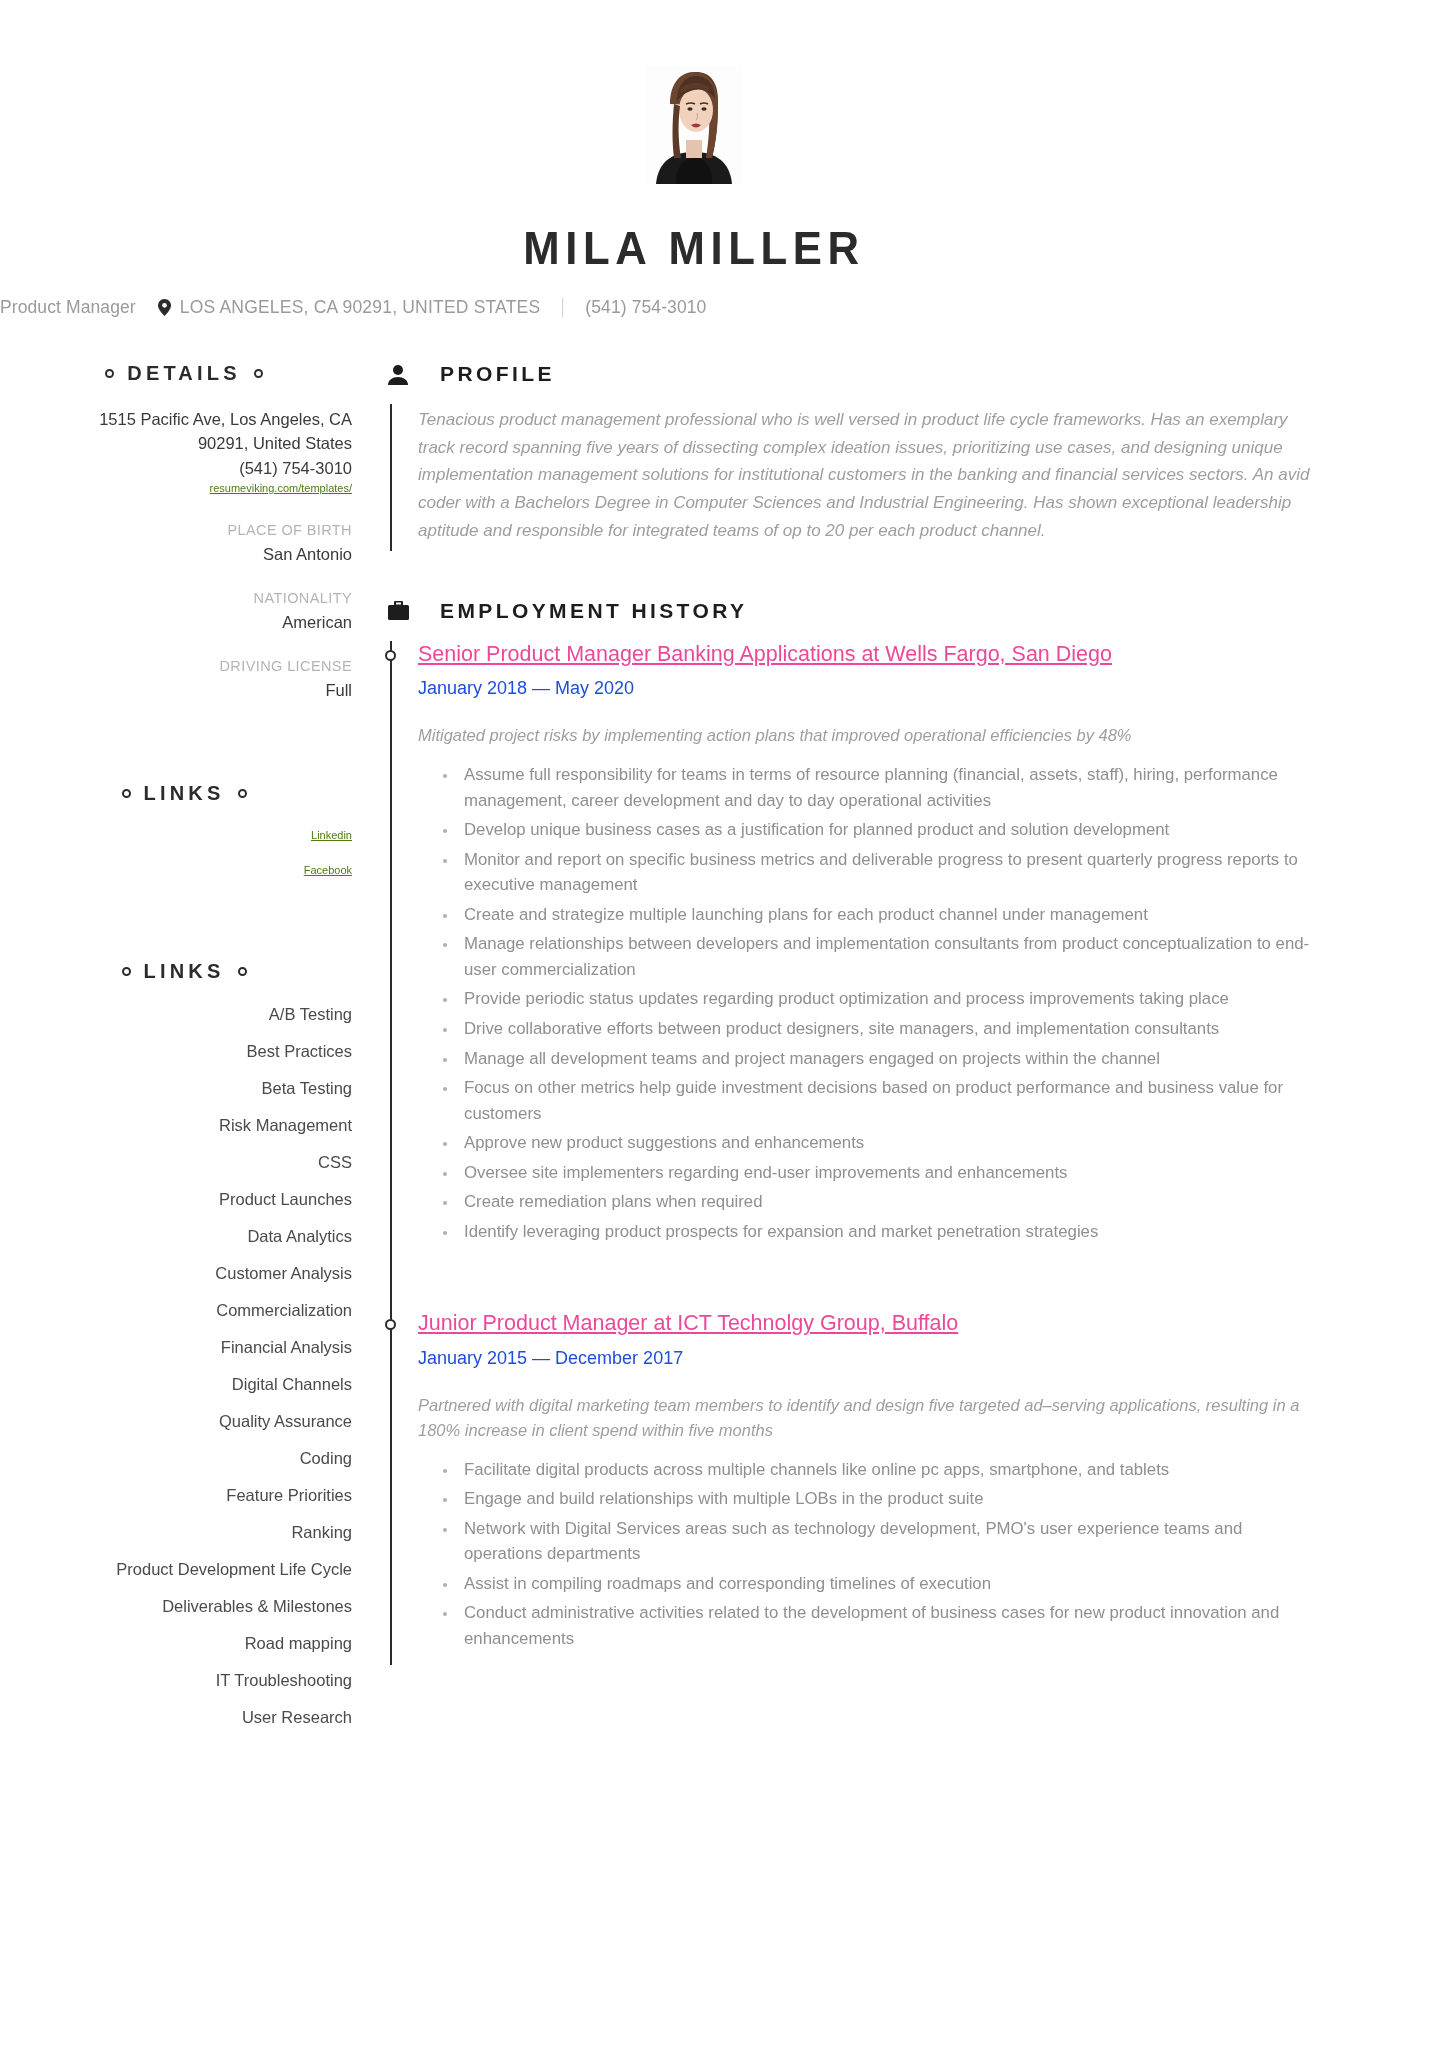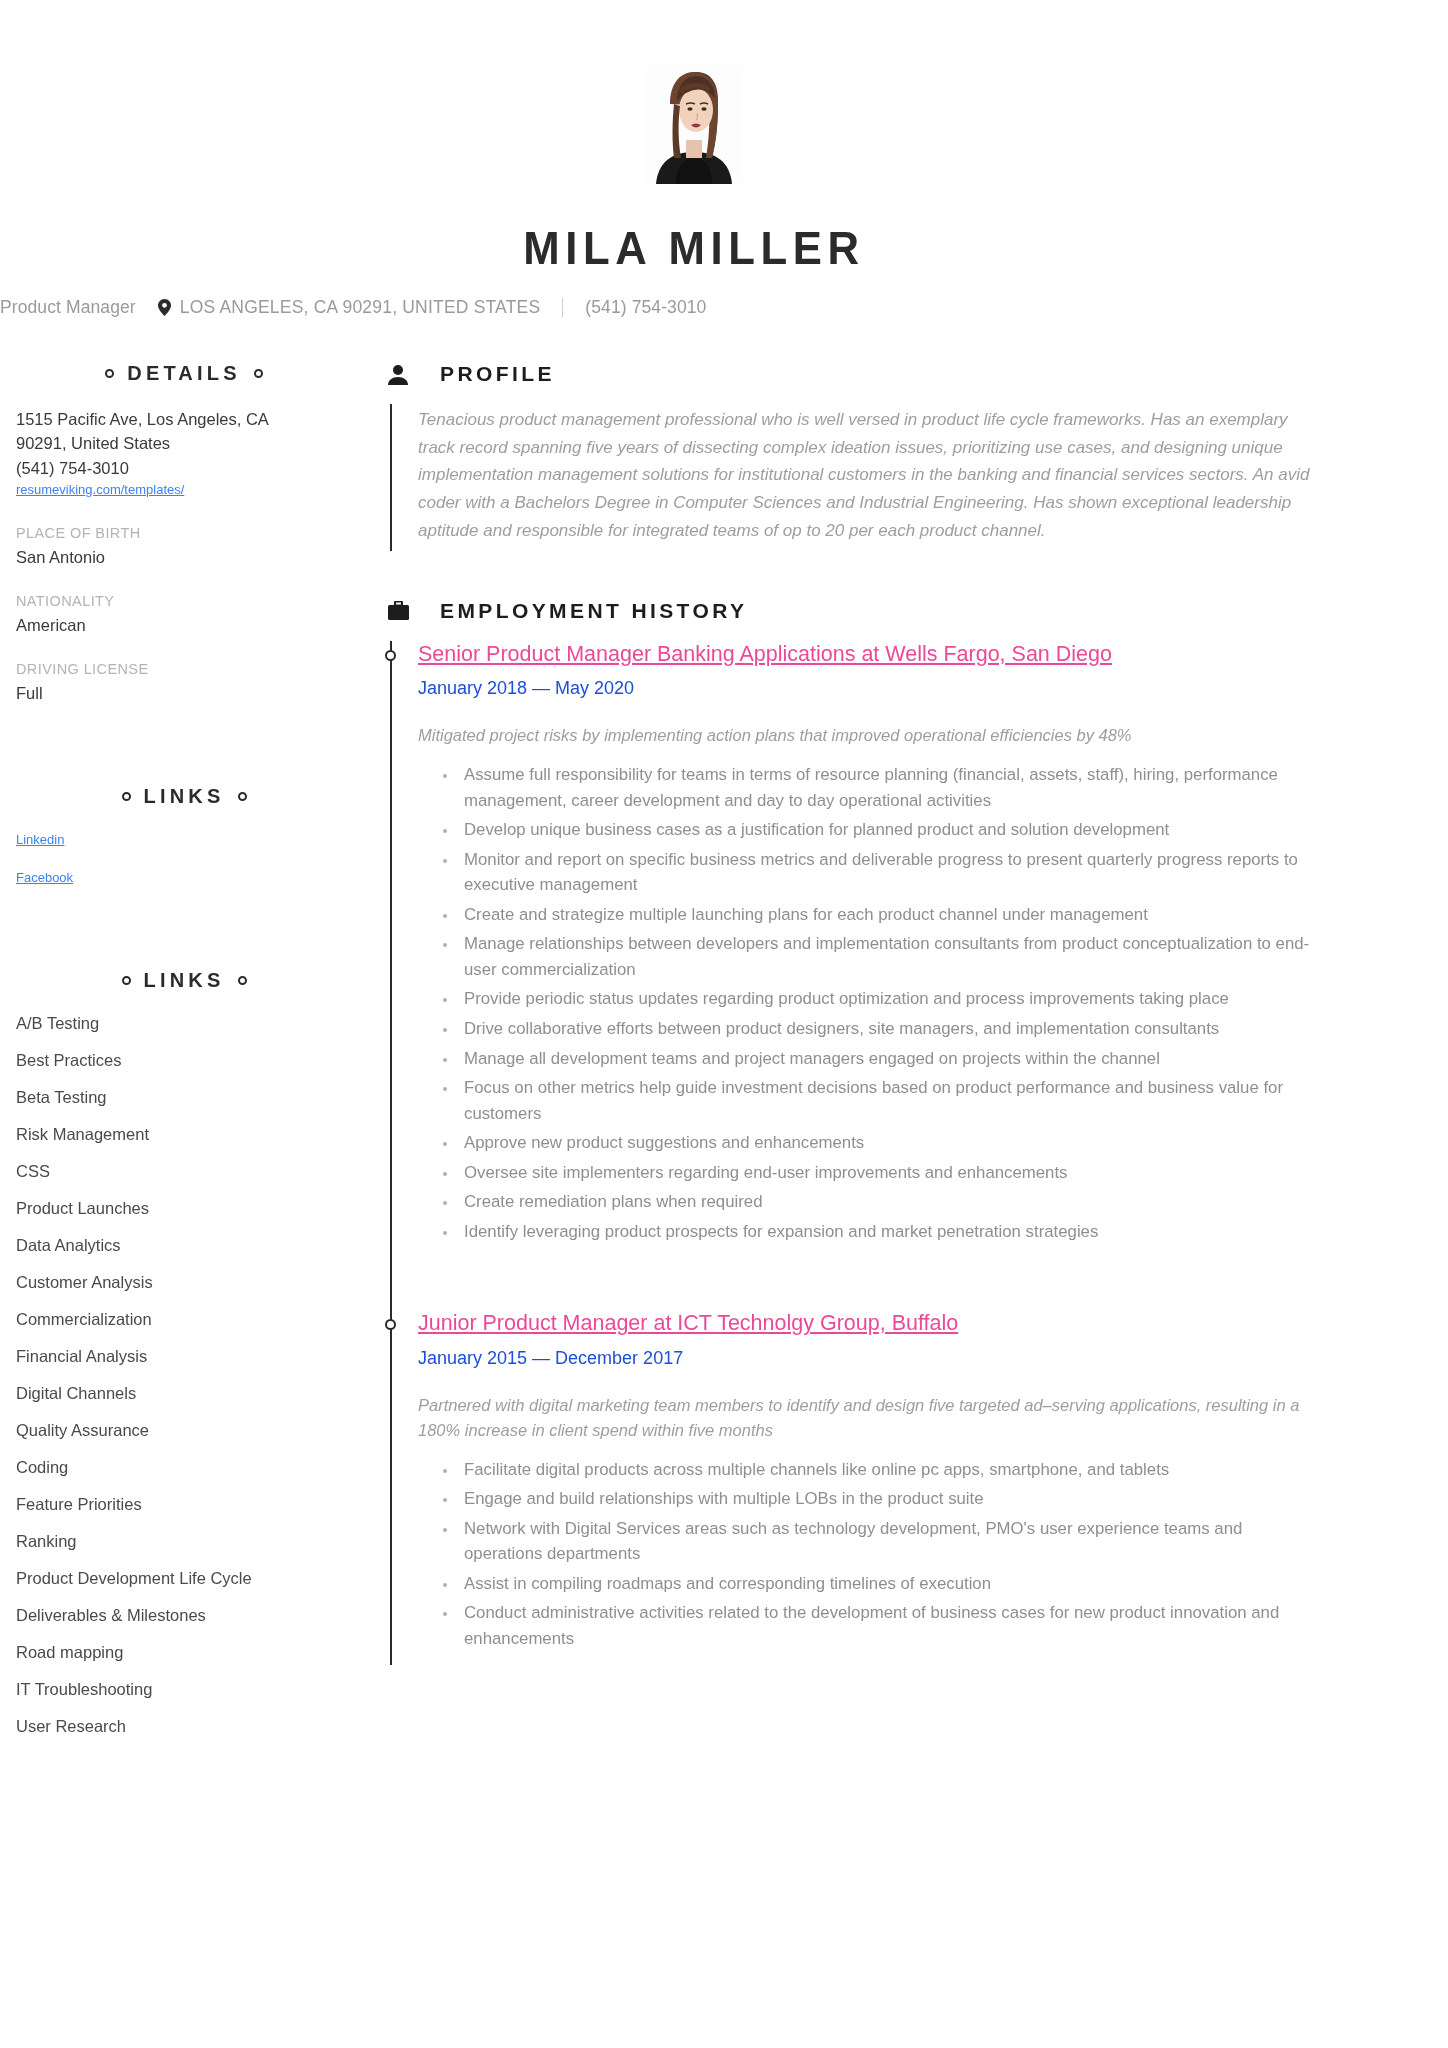--- a/index.html
+++ b/index.html
@@ -49,21 +49,21 @@
   .contact-line .location { letter-spacing: 0.2px; }
   .divider-v {
     display:inline-block;
     width:1px; height:19px;
     background:#cfcfcf;
     margin: 0 22px;
   }
 
   
   .columns { display:flex; margin-top: 44px; }
-  .sidebar { width: 352px; flex: 0 0 352px; padding-left: 16px; text-align:left; }
+  .sidebar { width: 352px; flex: 0 0 352px; padding-left: 16px; text-align:right; }
   .main { flex: 1; padding-left: 36px; padding-right: 64px; }
 
   
   .side-heading {
     display:flex; align-items:center; justify-content:center;
     gap: 13px;
     font-size: 20px;
     letter-spacing: 4.2px;
     font-weight: 700;
     color: #2b2b2b;
@@ -75,22 +75,22 @@
     border: 2px solid #2b2b2b;
     display:inline-block;
   }
   .side-block { margin-bottom: 30px; }
   .side-text {
     font-size: 16.5px;
     line-height: 1.48;
     color: #3a3a3a;
   }
   .side-link {
-    font-size: 13px;
-    color: #3b82f6;
+    font-size: 11px;
+    color: #4d7c0f;
     text-decoration: underline;
     display:block;
     line-height:1.48;
   }
   .field-label {
     font-size: 14.5px;
     letter-spacing: 0.4px;
     color: #b4b4b4;
     margin-top: 26px;
     margin-bottom: 7px;

